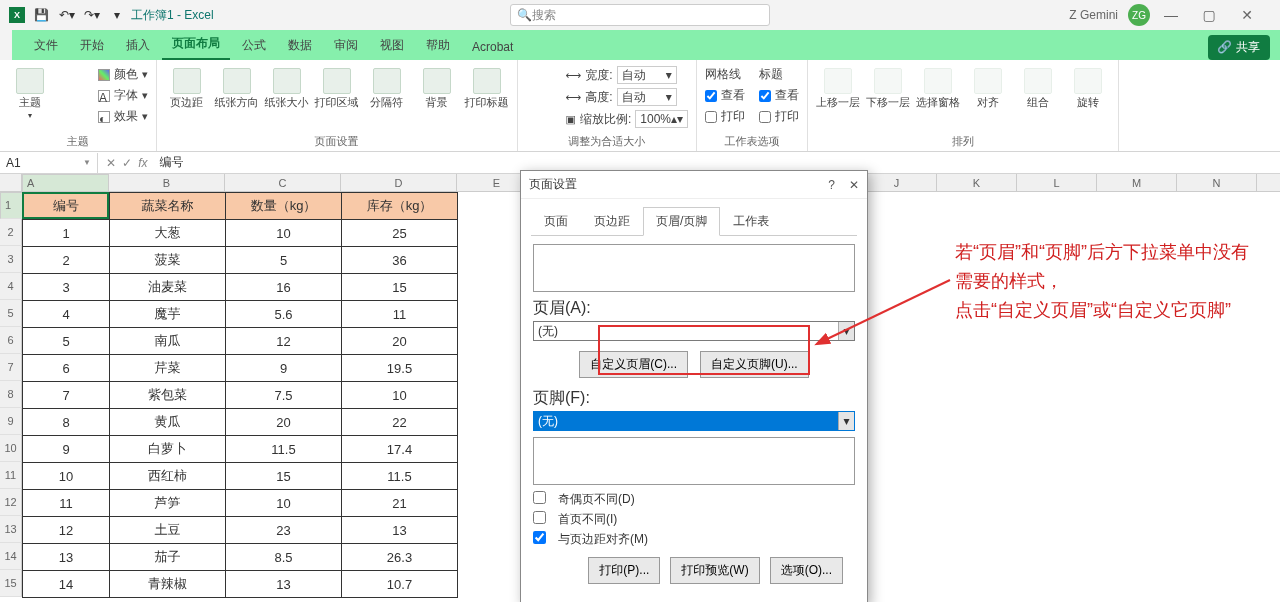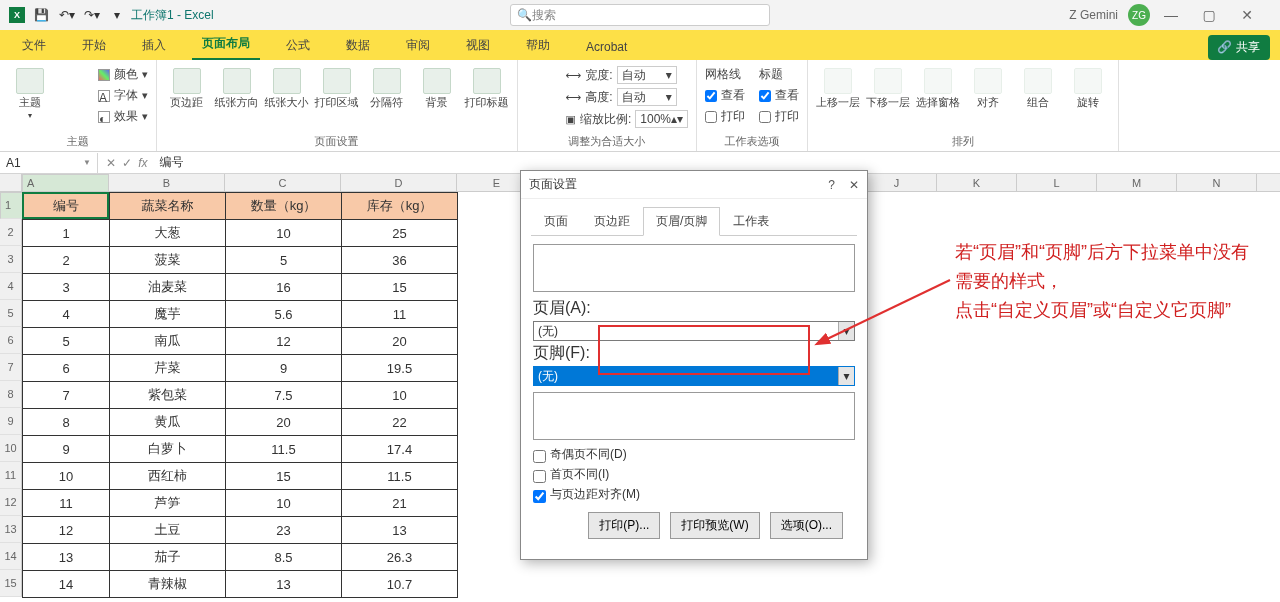--- a/index.html
+++ b/index.html
@@ -8,21 +8,21 @@
   .qat{display:flex;align-items:center;gap:3px;padding-left:6px;}
   .qat-item{width:22px;height:22px;display:flex;align-items:center;justify-content:center;border-radius:3px;}
   .excel-icon{background:#107c41;color:#fff;font-size:9px;font-weight:bold;width:16px;height:16px;display:flex;align-items:center;justify-content:center;}
   .doc-title{font-size:12px;color:#0f766e;}
   .search-box{width:260px;height:22px;border:1px solid #ccc;border-radius:3px;display:flex;align-items:center;padding:0 6px;color:#888;background:#fff;}
   .search-center{position:absolute;left:50%;transform:translateX(-50%);}
   .win-controls{position:absolute;right:16px;display:flex;align-items:center;gap:4px;}
   .user-name{font-size:12px;color:#666;margin-right:6px;}
   .user-avatar{width:22px;height:22px;border-radius:50%;background:#4caf50;color:#fff;font-size:10px;display:flex;align-items:center;justify-content:center;}
   .wc{width:34px;height:26px;display:flex;align-items:center;justify-content:center;color:#666;font-size:14px;}
-  .tabbar{height:30px;background:#fde047;display:flex;align-items:flex-end;padding-left:12px;gap:16px;}
+  .tabbar{height:30px;background:#86efac;display:flex;align-items:flex-end;padding-left:12px;gap:2px;margin-left:12px;}
   .tab{padding:6px 10px;color:#444;cursor:default;}
   .tab.active{border-bottom:2px solid #107c41;color:#107c41;font-weight:bold;}
   .share-btn{margin-left:auto;margin-right:10px;background:#107c41;color:#fff;padding:4px 10px;border-radius:4px;font-size:12px;}
   .ribbon{height:92px;background:#fff;border-bottom:1px solid #d4d4d4;display:flex;}
   .group{border-right:1px solid #e0e0e0;padding:4px 8px 2px;display:flex;flex-direction:column;justify-content:space-between;align-items:center;}
   .group-label{font-size:11px;color:#666;text-align:center;padding-top:2px;}
   .group-body{display:flex;align-items:flex-start;gap:6px;height:70px;}
   .vbtn{display:flex;flex-direction:column;align-items:center;width:44px;padding-top:4px;gap:2px;}
   .vbtn .ic{width:28px;height:26px;background:#e8f0ea;border:1px solid #c5d8c9;border-radius:2px;}
   .vbtn span{font-size:11px;color:#444;text-align:center;line-height:1.2;}
@@ -62,21 +62,21 @@
   .preview{height:48px;border:1px solid #999;margin-bottom:6px;}
   .lbl{font-size:16px;color:#333;margin:2px 0;}
   .combo{height:20px;border:1px solid #7a7a7a;display:flex;align-items:center;padding:0 4px;font-size:12px;justify-content:space-between;}
   .combo.sel-blue{background:#0078d7;color:#fff;border-color:#0078d7;}
   .combo .arr{width:16px;text-align:center;background:#e5e5e5;color:#333;margin-right:-4px;height:18px;line-height:18px;border-left:1px solid #aaa;}
   .btnrow{display:flex;justify-content:center;gap:12px;margin:10px 0;}
   .dlg-btn{padding:4px 10px;border:1px solid #999;background:#e9e9e9;font-size:12px;}
   .redbox{position:absolute;border:2px solid #e03030;pointer-events:none;}
   .annot{position:absolute;color:#d02020;font-size:18px;line-height:1.6;}
   .arrow-svg{position:absolute;pointer-events:none;}
-  .chk-row{display:flex;align-items:flex-end;gap:4px;font-size:12px;color:#333;margin:3px 0;}
+  .chk-row{display:flex;align-items:flex-start;gap:12px;font-size:12px;color:#333;margin:3px 0;}
   .chk-row input{width:13px;height:13px;}
   .dlg-foot{display:flex;justify-content:flex-end;gap:10px;padding:6px 12px 10px;}
 </style>
 </head>
 <body>
 
 <div class="titlebar">
   <div class="qat">
     <div class="qat-item">
         <div class="excel-icon">X</div>
@@ -390,20 +390,24 @@
     <div class="dlg-tab">工作表</div>
   </div>
   <div class="dlg-tabline"></div>
   <div class="dlg-body">
     <div class="preview"></div>
     <div class="lbl">页眉(A):</div>
     <div class="combo">
         <span>(无)</span>
         <span class="arr">▾</span>
       </div>
+    <div class="btnrow">
+      <button class="dlg-btn">自定义页眉(C)...</button>
+      <button class="dlg-btn">自定义页脚(U)...</button>
+    </div>
     <div class="lbl">页脚(F):</div>
     <div class="combo sel-blue">
         <span>(无)</span>
         <span class="arr">▾</span>
       </div>
     <div class="preview" style="margin-top:6px;"></div>
     <label class="chk-row">
         <input type="checkbox" style="">
         <span>奇偶页不同(D)</span>
       </label>

